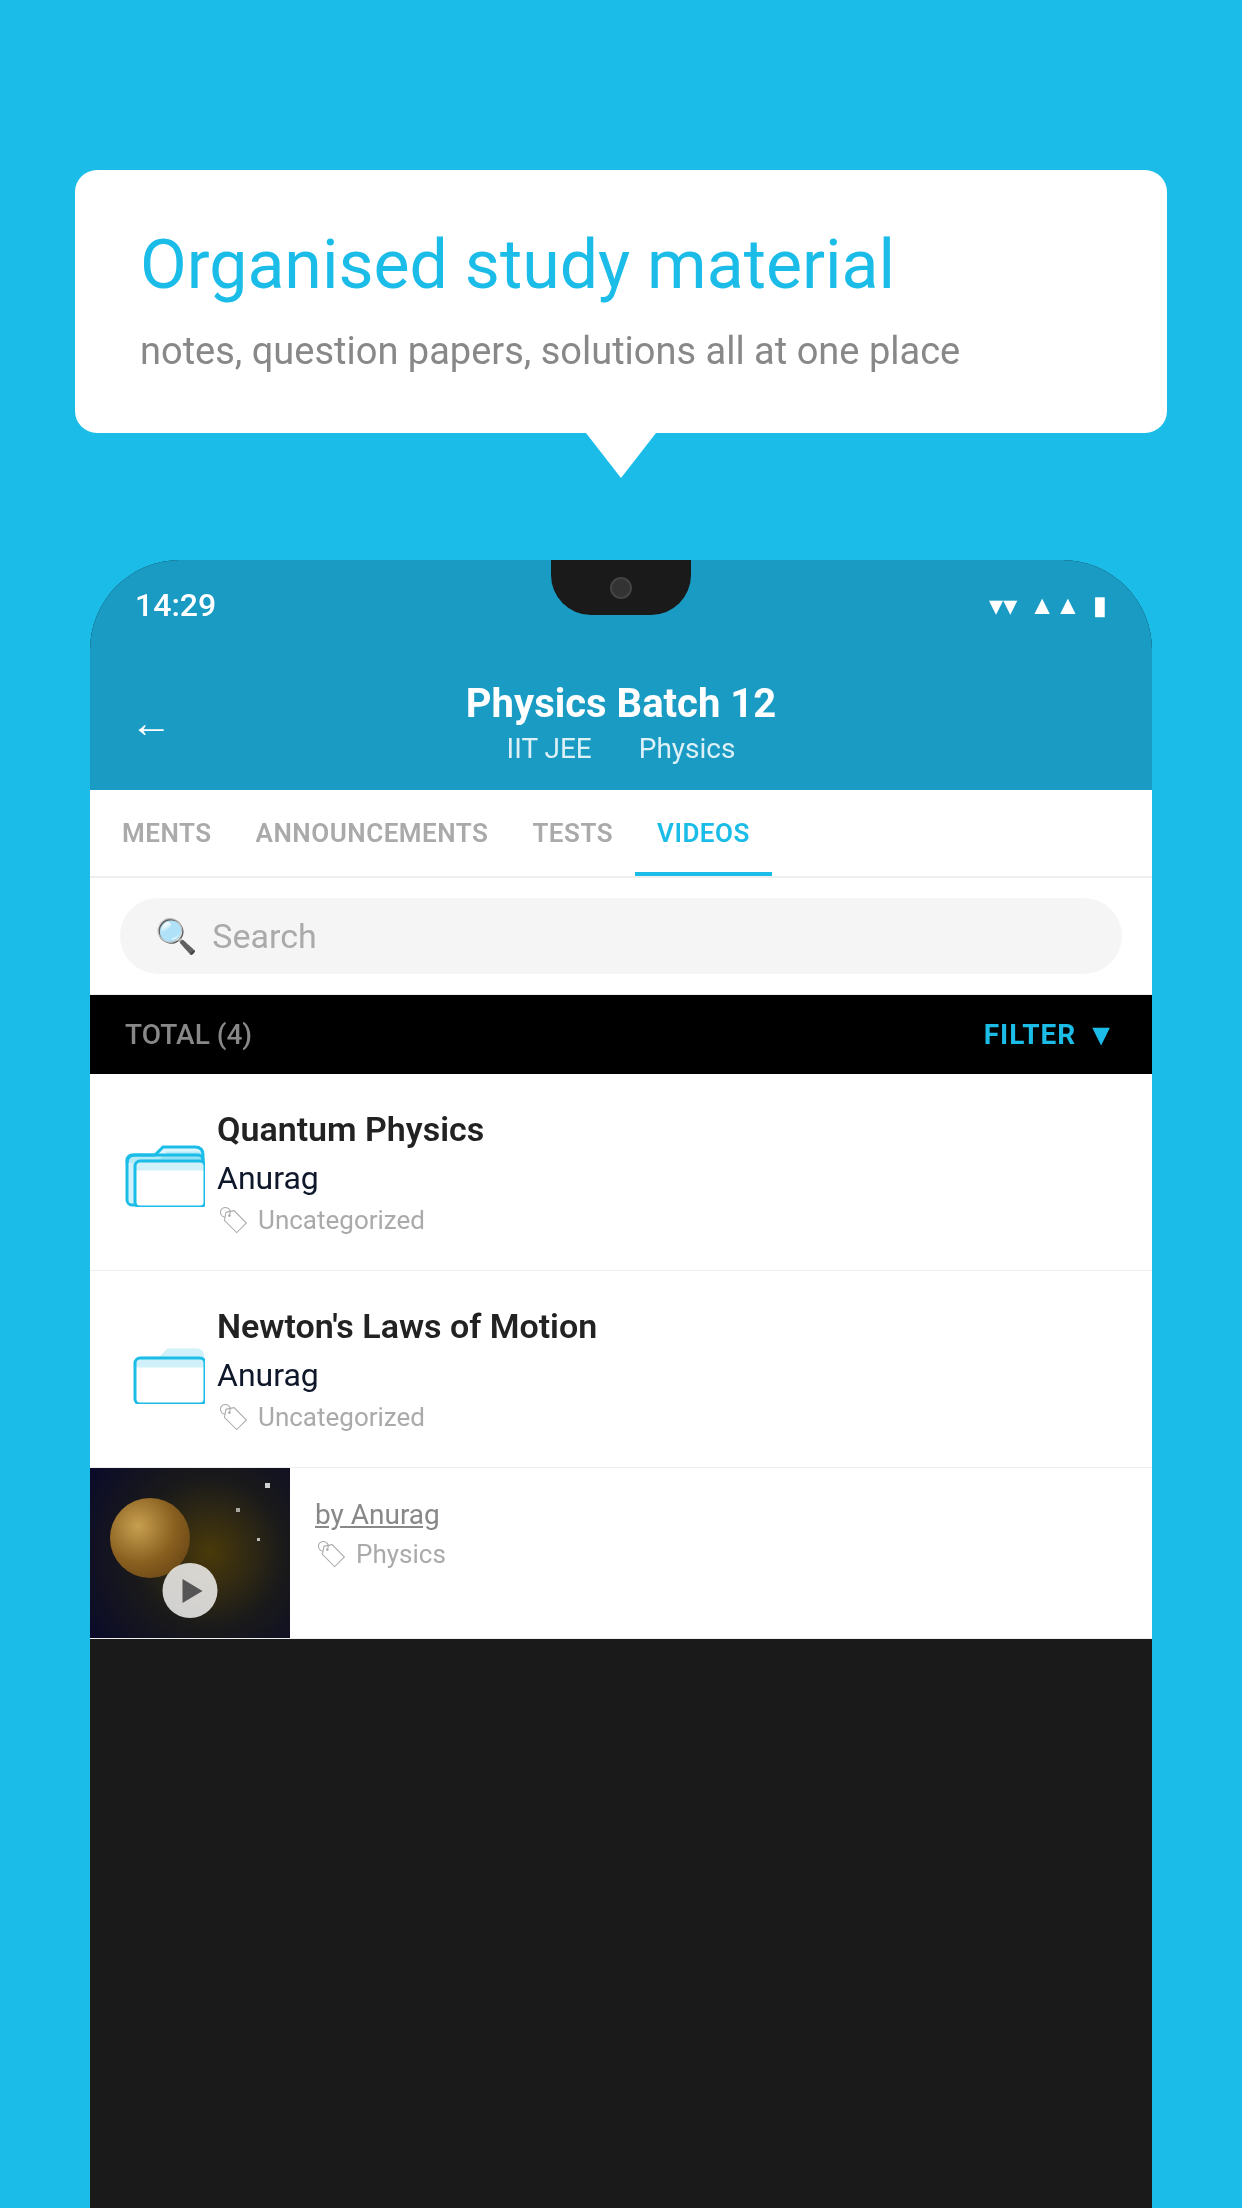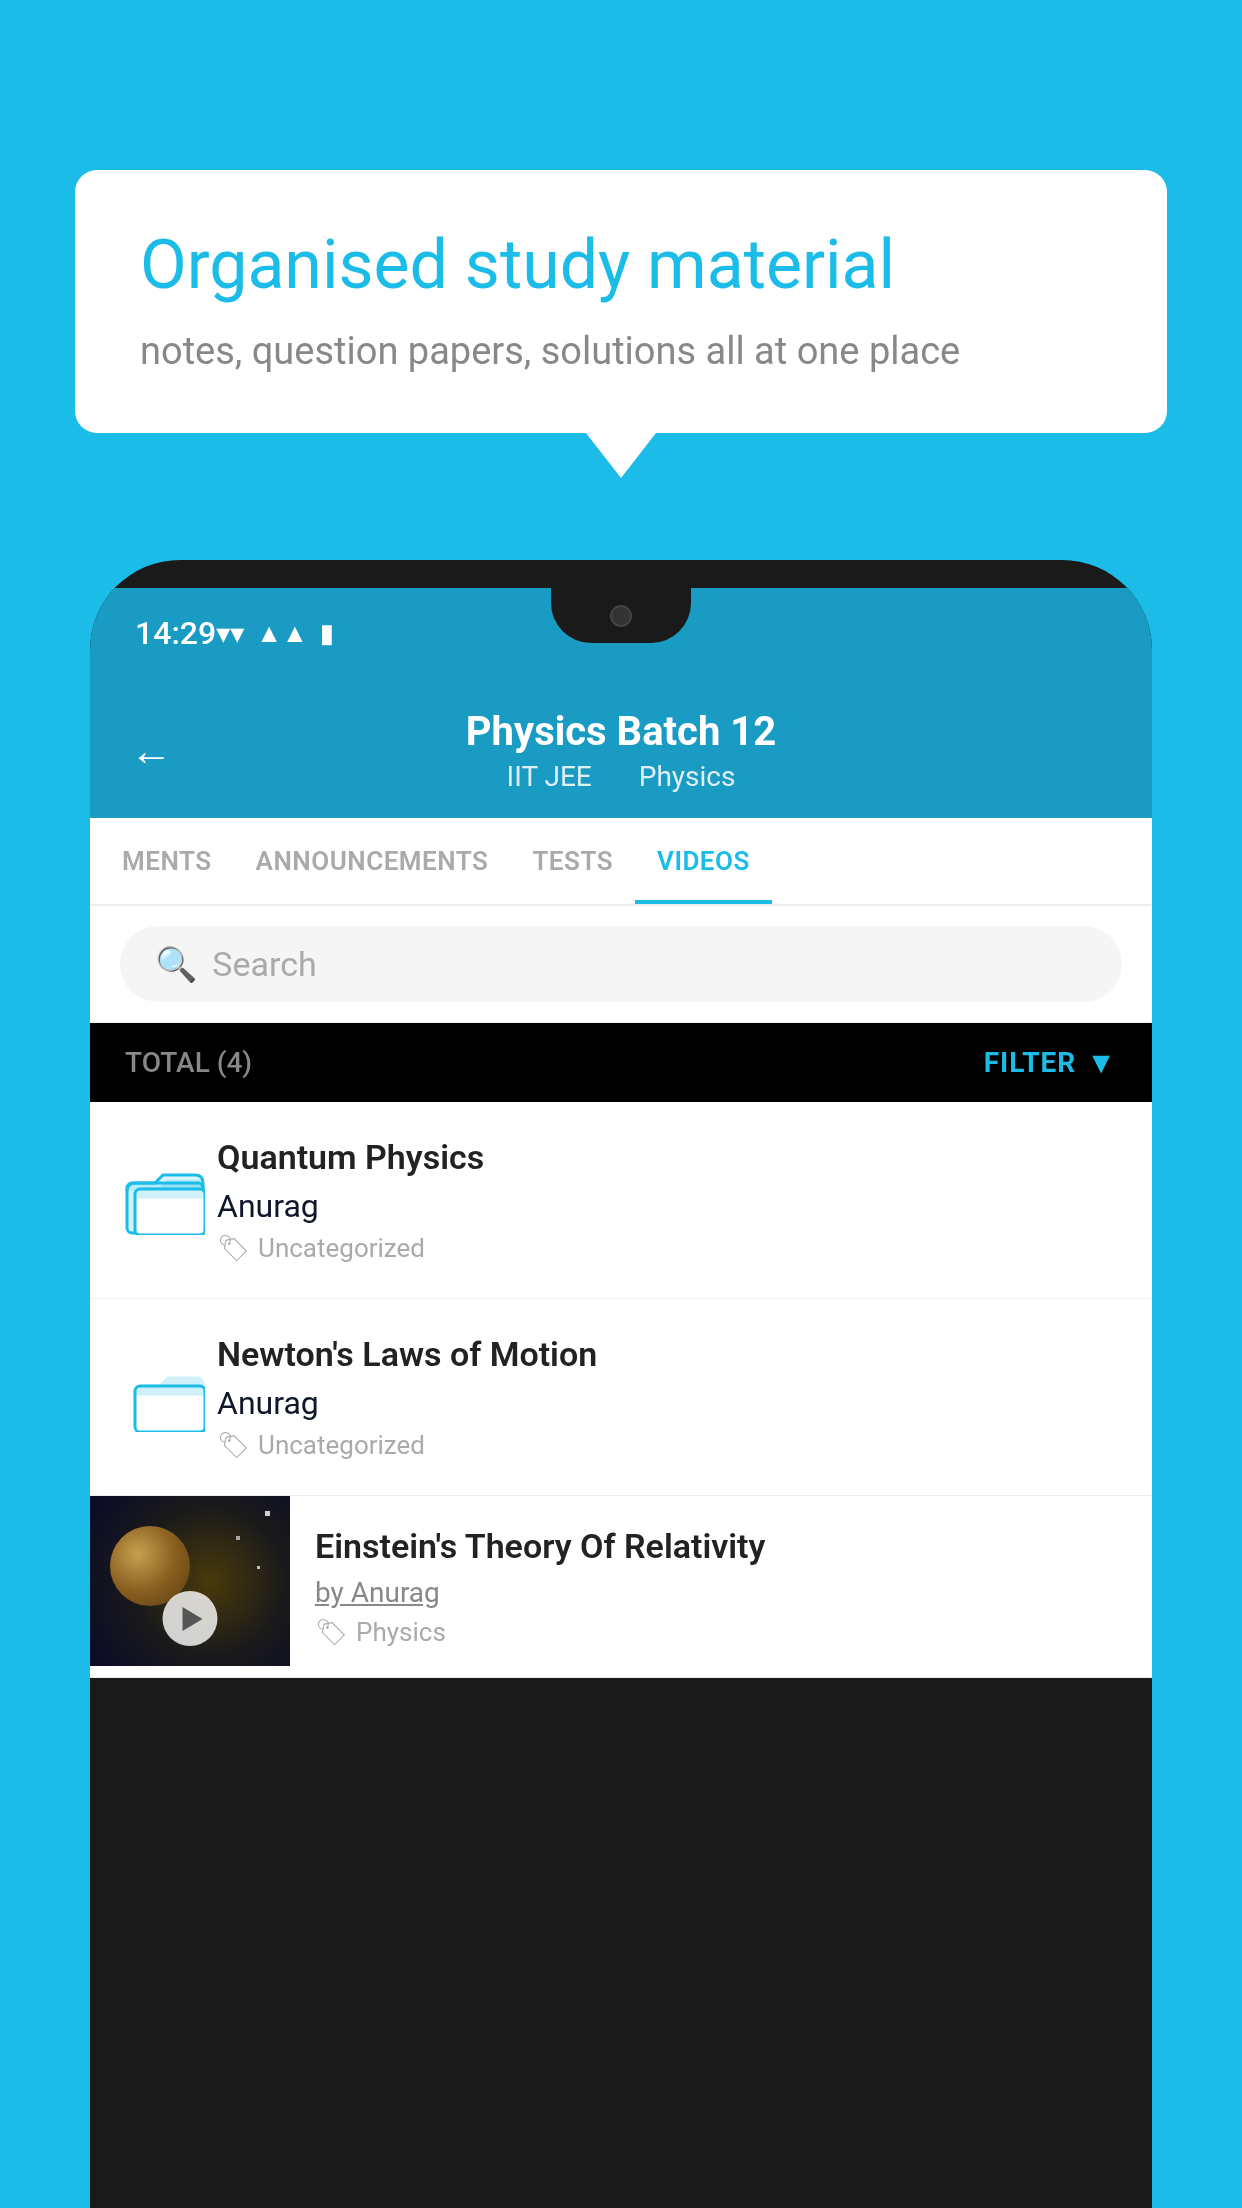--- a/index.html
+++ b/index.html
@@ -63,22 +63,22 @@
       overflow: hidden;
     }
 
     
     .phone-top-bar {
       background: #1a9bc4;
       height: 90px;
       position: relative;
       display: flex;
       align-items: center;
+      justify-content: space-between;
       padding: 12px 45px;
-      margin-top: 28px;
     }
 
     .status-time {
       color: white;
       font-size: 32px;
       font-weight: 500;
     }
 
     .status-icons {
       display: flex;
@@ -480,21 +480,20 @@
 
           <div style="position:absolute;top:15px;right:20px;width:5px;height:5px;background:white;border-radius:50;opacity:0.8;"></div>
           <div style="position:absolute;top:40px;right:50px;width:4px;height:4px;background:white;border-radius:50;opacity:0.6;"></div>
           <div style="position:absolute;top:70px;right:30px;width:3px;height:3px;background:white;border-radius:50;opacity:0.7;"></div>
         </div>
         <div class="play-btn">
           <div class="play-triangle"></div>
         </div>
       </div>
       <div class="einstein-info">
-        <div class="einstein-title">Einstein's Theory Of Relativity</div>
         <div class="einstein-author">by Anurag</div>
         <div class="einstein-tag">
           <span>🏷</span>
           <span>Physics</span>
         </div>
       </div>
     </div>
 
   </div>
 </div>

